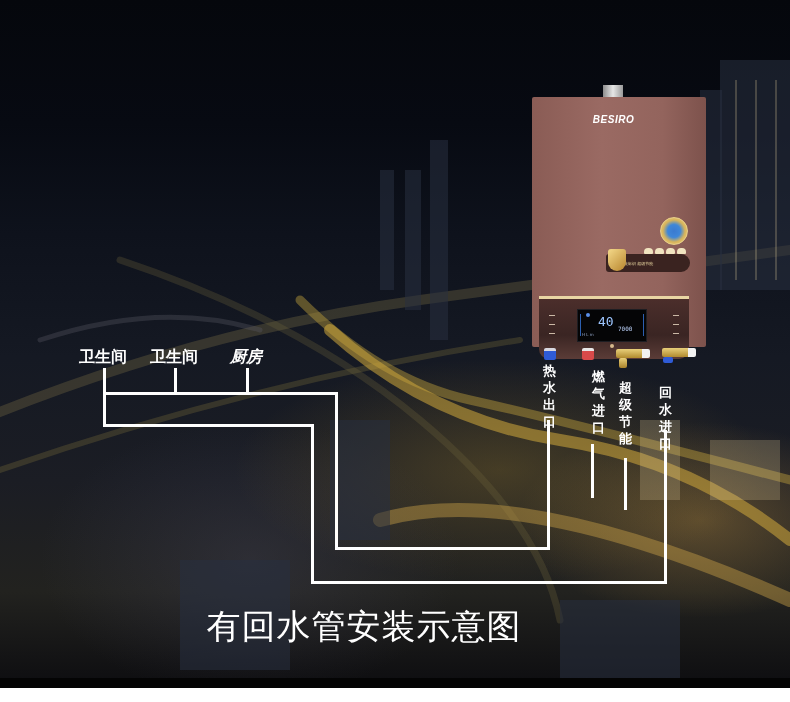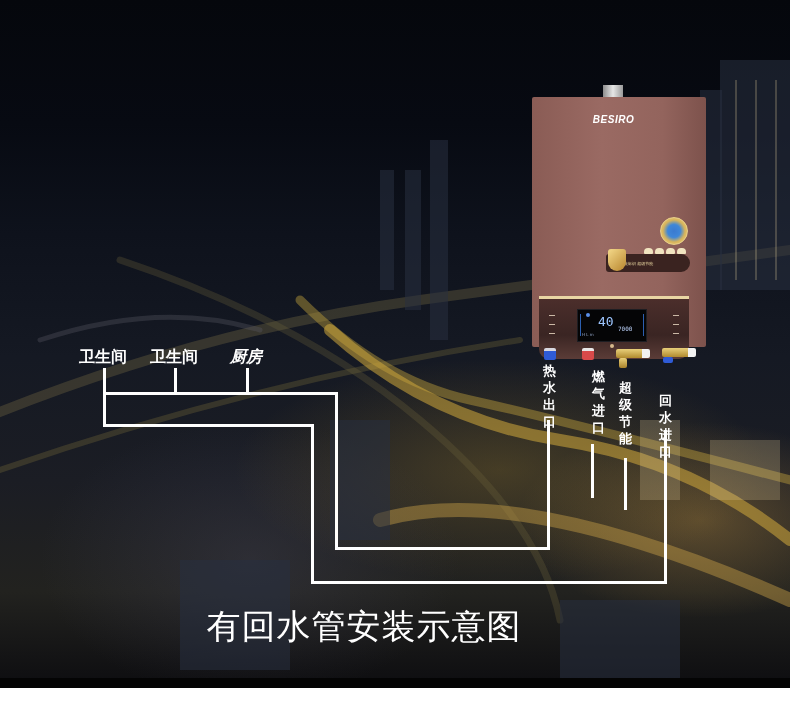--- a/index.html
+++ b/index.html
@@ -138,15 +138,15 @@
 <div class="pipe" style="left:591px; top:444px; width:3px; height:54px;"></div>
 <div class="pipe" style="left:624px; top:458px; width:3px; height:52px;"></div>
 
 <div class="label-h" style="left:79px; top:347px;">卫生间</div>
 <div class="label-h" style="left:150px; top:347px;">卫生间</div>
 <div class="label-h" style="left:230px; top:347px;font-style:italic;">厨房</div>
 
 <div class="label-v" style="left:541px; top:362px;">热水出口</div>
 <div class="label-v" style="left:584px; top:368px;margin-left:6px;">燃气进口</div>
 <div class="label-v" style="left:617px; top:379px;">超级节能</div>
-<div class="label-v" style="left:657px; top:392px;">回水进口</div>
+<div class="label-v" style="left:657px; top:384px;">回水进口</div>
 
 <div class="title">有回水管安装示意图</div>
 
 </body></html>

